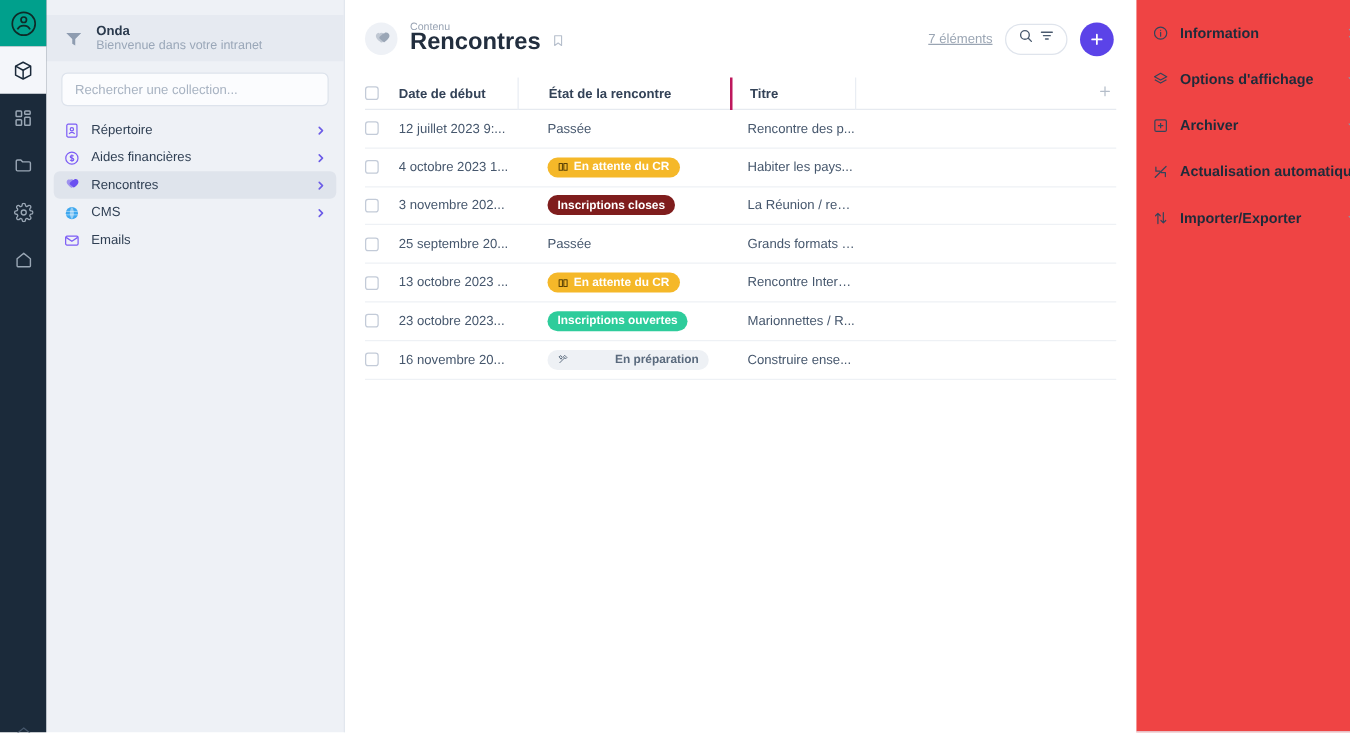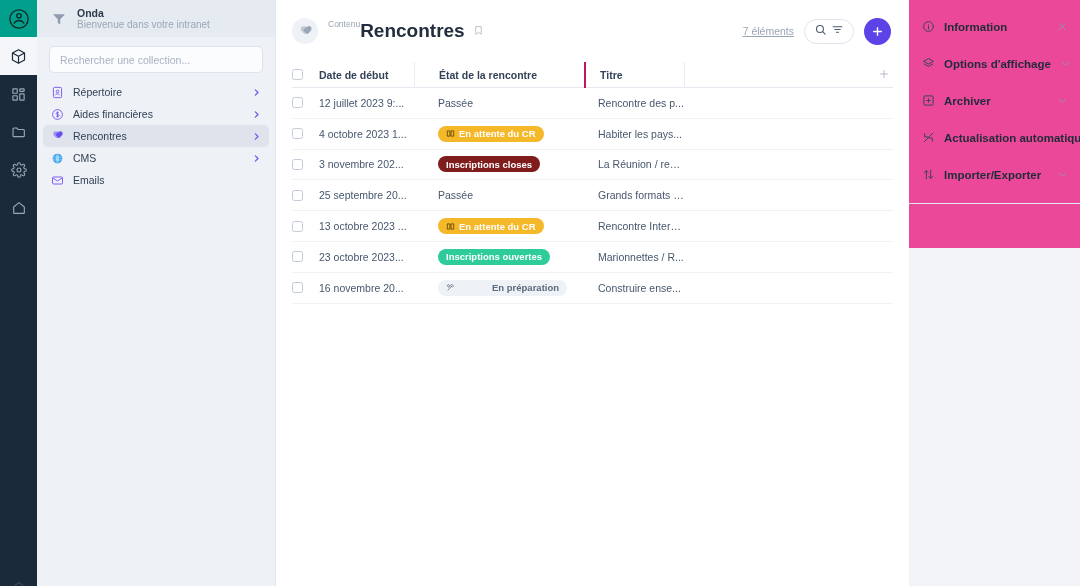--- a/index.html
+++ b/index.html
@@ -32,21 +32,21 @@
     display: flex; align-items: center; justify-content: center; color: #44556a; }
 
   
   .sidebar {
     width: 239px; flex: 0 0 239px; background: #eef1f6;
     display: flex; flex-direction: column;
     border-right: 1px solid #e2e7ee;
   }
   .ws-header {
     height: 37px; display: flex; align-items: center; gap: 9px;
-    padding: 0 13px; background: #e6eaf1;
+    padding: 0 13px; background: #e6eaf1; margin-top: 12px;
   }
   .ws-icon { width: 18px; height: 18px; display: flex; align-items: center;
     justify-content: center; color: #8e9cb0; flex: 0 0 18px; }
   .ws-texts { display: flex; flex-direction: column; line-height: 1.15; }
   .ws-name { font-size: 10.5px; font-weight: bold; color: #2b3a4d; }
   .ws-sub { font-size: 10px; color: #9aa7b8; }
 
   .search-wrap { padding: 9px 12px 8px 12px; }
   .search-input {
     width: 100%; height: 27px; border: 1px solid #dde3ec; border-radius: 5px;
@@ -72,21 +72,21 @@
   .main { flex: 1 1 auto; background: #ffffff; position: relative;
     display: flex; flex-direction: column; min-width: 0; }
   .main-header {
     height: 62px; display: flex; align-items: center; padding: 0 18px 0 16px;
     gap: 10px;
   }
   .title-ico {
     width: 26px; height: 26px; border-radius: 50%; background: #eef1f6;
     display: flex; align-items: center; justify-content: center; flex: 0 0 26px;
   }
-  .title-block { display: flex; flex-direction: row; justify-content: flex-start;
+  .title-block { display: flex; flex-direction: column; justify-content: flex-start;
     position: relative; }
   .overline { font-size: 8.5px; color: #98a3b3; line-height: 1;
     margin-bottom: -3px; }
   .title-row { display: flex; align-items: center; gap: 8px; }
   .page-title { font-size: 19px; font-weight: bold; color: #222e3e; line-height: 1.15; }
   .bookmark-ico { color: #b6bfcc; display: flex; align-items: flex-end; padding-bottom:2px;}
   .header-right { margin-left: auto; display: flex; align-items: center; gap: 10px; }
   .count { font-size: 10.5px; color: #9aa5b3; text-decoration: underline; }
   .pill {
     height: 25px; border: 1px solid #dfe4ec; border-radius: 13px;
@@ -131,22 +131,22 @@
     height: 16px; border-radius: 8px; padding: 0 8px;
     font-size: 9.5px; font-weight: bold; color: #fff; white-space: nowrap;
   }
   .badge .b-ico { display: flex; align-items: center; }
   .badge.plain { background: transparent; color: #46576d; padding: 0;
     font-weight: normal; font-size: 10.5px; }
   .badge.gray { background: #eef1f5; color: #5a6a7d; gap: 37px; }
 
   
   .rpanel {
-    width: 171px; flex: 0 0 171px; background: #ec4899;
-    display: flex; flex-direction: column; gap: 44px;
+    width: 171px; flex: 0 0 171px; background: #ef4444;
+    display: flex;  gap: 44px;
   }
   .rp-inner { padding: 8px 0 10px 0; border-bottom: 1px solid #e4e8ef; }
   .rp-item {
     height: 37px; display: flex; align-items: center; gap: 9px;
     padding: 0 12px; cursor: pointer; color: #1f2b3a;
   }
   .rp-ico { width: 14px; flex: 0 0 14px; display: flex; align-items: center;
     justify-content: center; color: #33445a; }
   .rp-label { font-size: 11.5px; font-weight: bold; white-space: nowrap; flex: 1; }
   .rp-act { margin-left: auto; color: #8b98a8; display: flex; align-items: center; }

